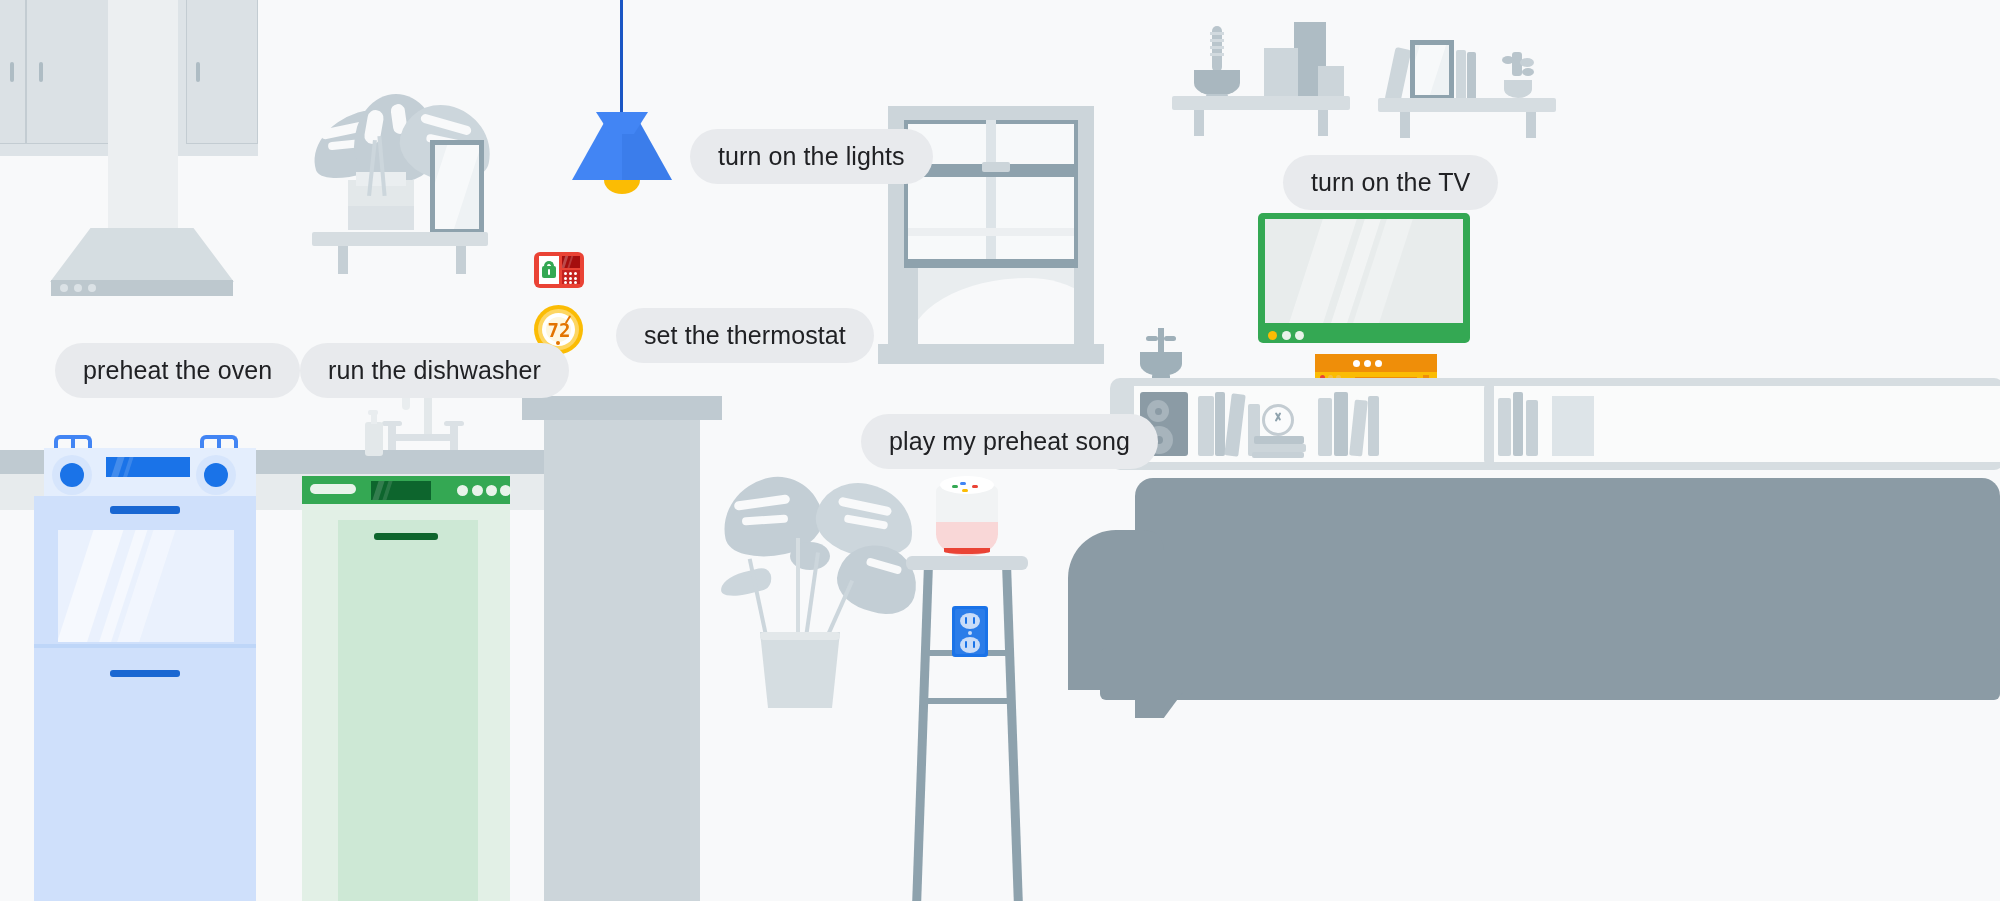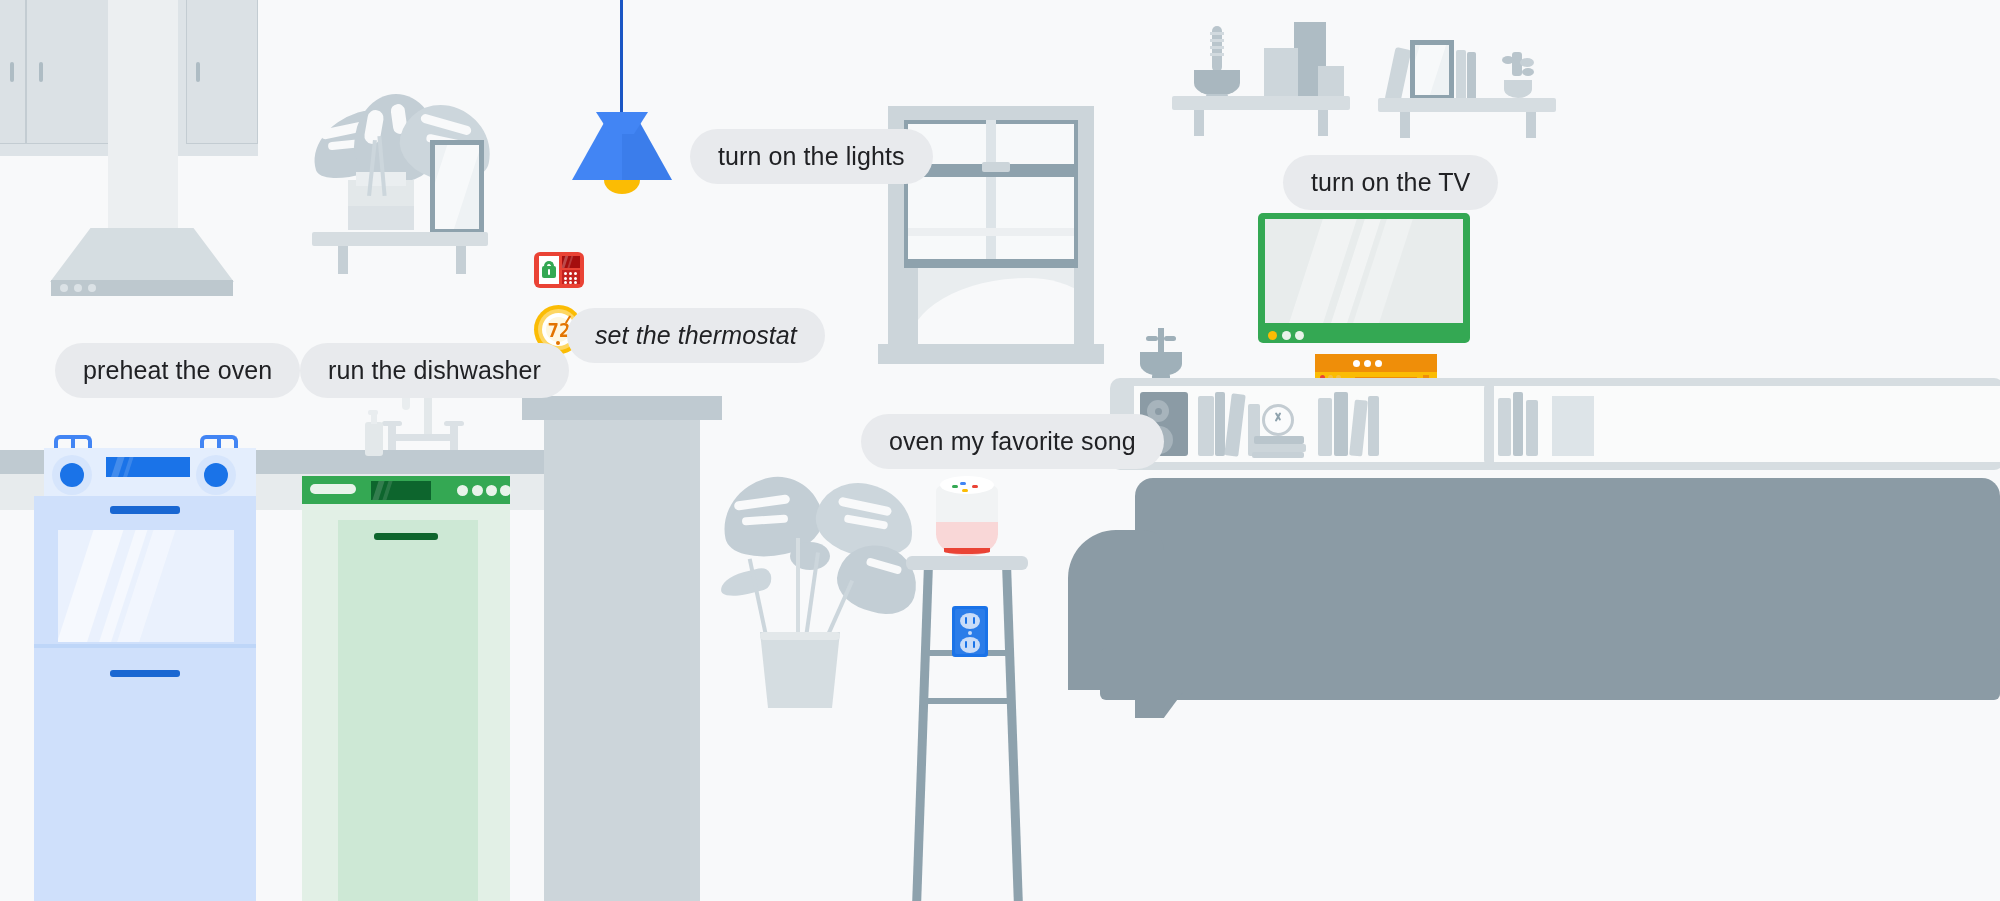--- a/index.html
+++ b/index.html
@@ -435,17 +435,17 @@
   <div class="outlet-pin" style="left:965px; top:617px; width:2px; height:7px;"></div>
   <div class="outlet-pin" style="left:973px; top:617px; width:2px; height:7px;"></div>
   <div class="abs" style="left:968px; top:631px; width:4px; height:4px; border-radius:50%; background:#c9dcf8;"></div>
   <div class="outlet-socket" style="left:960px; top:637px; width:20px; height:16px;"></div>
   <div class="outlet-pin" style="left:965px; top:641px; width:2px; height:7px;"></div>
   <div class="outlet-pin" style="left:973px; top:641px; width:2px; height:7px;"></div>
 
   <div class="pill" style="left:300px; top:343px;">run the dishwasher</div>
   <div class="pill" style="left:55px; top:343px;">preheat the oven</div>
   <div class="pill" style="left:690px; top:129px;">turn on the lights</div>
-  <div class="pill" style="left:567px; top:308px;font-style:italic;">set the thermostat</div>
-  <div class="pill" style="left:861px; top:414px;">oven my favorite song</div>
+  <div class="pill" style="left:616px; top:308px;">set the thermostat</div>
+  <div class="pill" style="left:861px; top:414px;">play my preheat song</div>
   <div class="pill" style="left:1283px; top:155px;text-align:right;">turn on the TV</div>
 
 </div>
 
 </body></html>

